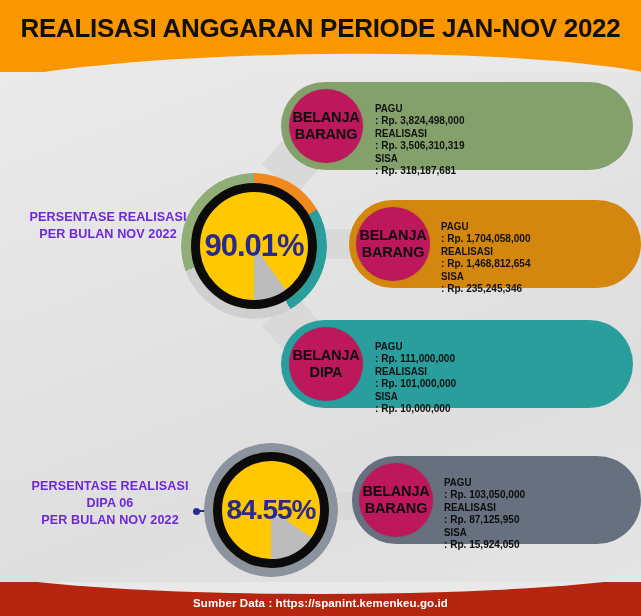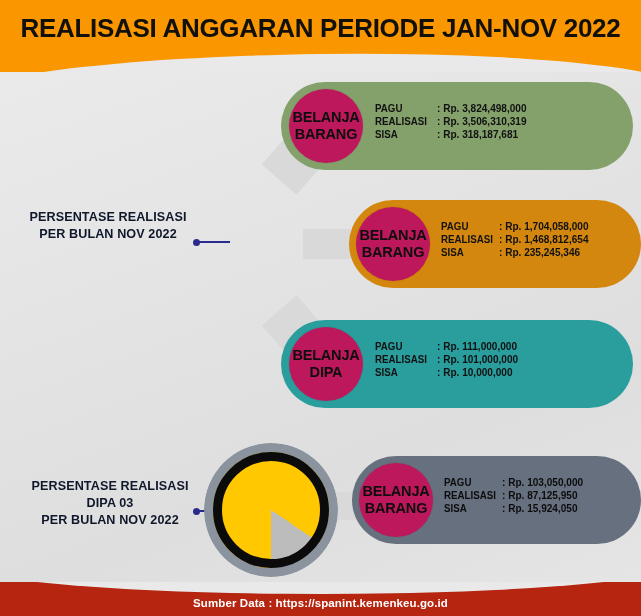--- a/index.html
+++ b/index.html
@@ -43,21 +43,21 @@
     background:#e9e9e9; border-radius:50%/0 0 100% 100%;
   }
   .footer-text {
     position:absolute; left:0; bottom:7px; width:641px; text-align:center;
     font-size:11.5px; font-weight:bold; color:#ffffff; letter-spacing:0.1px;
   }
 
   
   .caption { position:absolute; text-align:center; line-height:1.34; }
   .caption div {
-    font-size:12.6px; font-weight:bold; color:#0f172a;
+    font-size:12.6px; font-weight:bold; color:#6d28d9;
     letter-spacing:0.1px;
   }
   .caption .ln2 { position:relative; }
   #caption-01 { left:18px; top:209px; width:180px; }
   #caption-03 { left:20px; top:478px; width:180px; }
 
   
   .conn { position:absolute; height:2px; background:#2a2a8c; }
   .conn .dot {
     position:absolute; left:-1px; top:-2.5px;
@@ -138,21 +138,21 @@
     box-shadow:0 0 0 1px rgba(0,0,0,0.04);
   }
   .pill-badge span {
     font-size:14.5px; font-weight:bold; color:#0d0d0d;
     line-height:1.18; letter-spacing:-0.2px; white-space:nowrap;
   }
   .pill-rows {
     position:absolute; z-index:4;
     display:flex; flex-direction:column; gap:1px;
   }
-  .pill-row { display:flex; align-items:baseline; white-space:nowrap; }
+  .pill-row { display:flex; align-items:baseline; white-space:nowrap;flex-direction:column; }
   .pill-row .k {
     font-size:10.6px; font-weight:bold; color:#111; width:62px;
     font-stretch:condensed; transform:scaleX(0.92); transform-origin:left center;
   }
   .pill-row .v {
     font-size:10.6px; font-weight:bold; color:#111;
     font-stretch:condensed; transform:scaleX(0.95); transform-origin:left center;
   }
 
   
@@ -258,24 +258,32 @@
         <span class="k">REALISASI</span>
         <span class="v">: Rp. 101,000,000</span>
       </div>
       <div class="pill-row">
         <span class="k">SISA</span>
         <span class="v">: Rp.   10,000,000</span>
       </div>
     </div>
   </div>
 
+  <div class="donut-wrap" id="donut-group-01">
+    <div class="donut-outer-ring seg-ring"></div>
+    <div class="donut donut-face"></div>
+    <div class="donut-ring-black"></div>
+    <div class="donut" style="left:10px;top:10px;width:126px;height:126px;">
+      <div class="donut-label">90.01%</div>
+    </div>
+  </div>
 
   <div class="caption" id="caption-03">
     <div>PERSENTASE REALISASI</div>
-    <div class="ln2">DIPA 03</div>
+    <div class="ln2">DIPA 06</div>
     <div>PER BULAN NOV 2022</div>
   </div>
   <div class="conn" id="conn-03">
     <div class="dot"></div>
   </div>
 
   <div class="pill" id="pill-barang3">
     <div class="pill-badge">
       <span>BELANJA</span>
       <span>BARANG</span>
@@ -293,19 +301,22 @@
         <span class="k">SISA</span>
         <span class="v">: Rp.  15,924,050</span>
       </div>
     </div>
   </div>
 
   <div class="donut-wrap" id="donut-group-03">
     <div class="donut-outer-ring seg-ring"></div>
     <div class="donut donut-face"></div>
     <div class="donut-ring-black"></div>
+    <div class="donut" style="left:9px;top:9px;width:116px;height:116px;">
+      <div class="donut-label">84.55%</div>
+    </div>
   </div>
 
   <div class="footer">
     <div class="footer-curve"></div>
   </div>
   <div class="footer-text">Sumber Data : https://spanint.kemenkeu.go.id</div>
 </div>
 
 </body></html>

